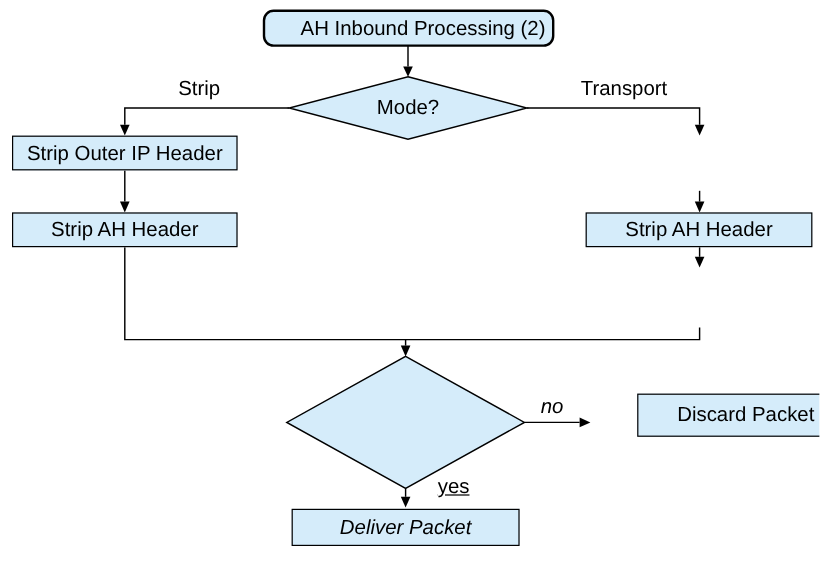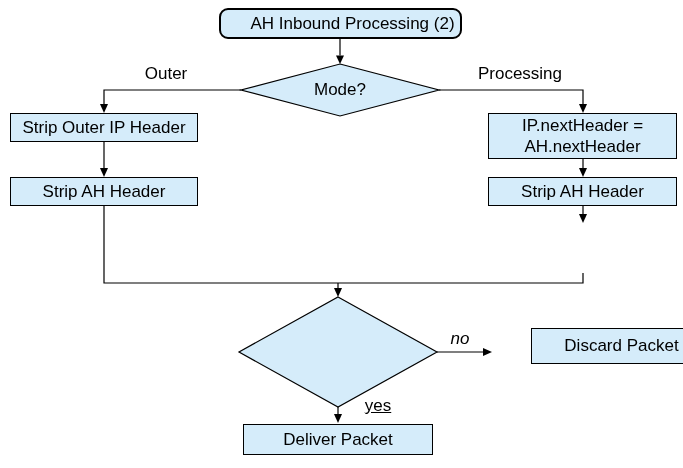--- a/index.html
+++ b/index.html
@@ -91,44 +91,40 @@
   </div>
 
   <div class="node" style="left:10px;top:113px;width:188px;height:29px;">
     <span>Strip Outer IP Header</span>
   </div>
 
   <div class="node" style="left:10px;top:177px;width:188px;height:29px;">
     <span>Strip AH Header</span>
   </div>
 
-  <div class="node" style="left:488px;top:113px;width:189px;height:46px;">
-    <span>IP.nextHeader =
-AH.nextHeader</span>
-  </div>
 
   <div class="node" style="left:488px;top:177px;width:189px;height:29px;">
     <span>Strip AH Header</span>
   </div>
 
 
   <div class="node" style="left:511px;top:328px;width:181px;height:36px;margin-left:20px;">
     <span>Discard Packet</span>
   </div>
 
-  <div class="node" style="left:243px;top:424px;width:190px;height:31px;">
+  <div class="node" style="left:243px;top:424px;width:190px;height:31px;font-style:italic;">
     <span>Deliver Packet</span>
   </div>
 
   <div class="diamond-label" style="left:241px;top:64px;width:198px;height:52px;">
     <span>Mode?</span>
   </div>
 
 
-  <div class="edge-label" style="left:121px;top:64px;width:90px;">Outer</div>
+  <div class="edge-label" style="left:121px;top:64px;width:90px;">Strip</div>
 
-  <div class="edge-label" style="left:474px;top:64px;width:92px;">Processing</div>
+  <div class="edge-label" style="left:474px;top:64px;width:92px;">Transport</div>
 
   <div class="edge-label" style="left:440px;top:329px;width:40px;font-style:italic;">no</div>
 
   <div class="edge-label" style="left:356px;top:396px;width:44px;text-decoration:underline;">yes</div>
 
 </div>
 
 </body></html>

